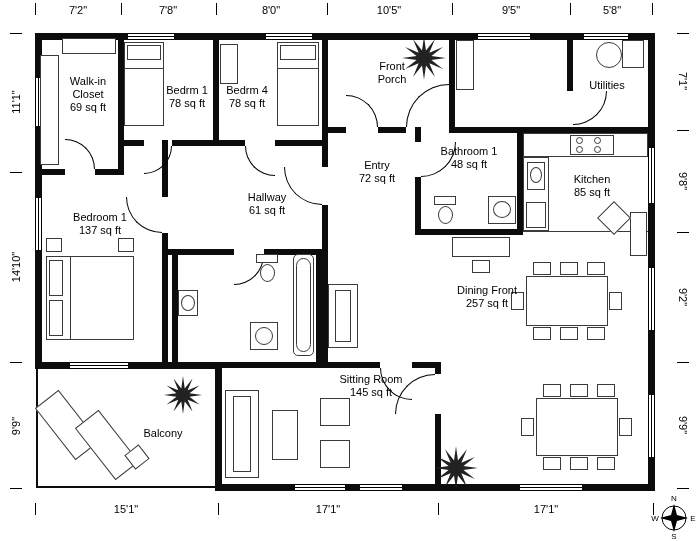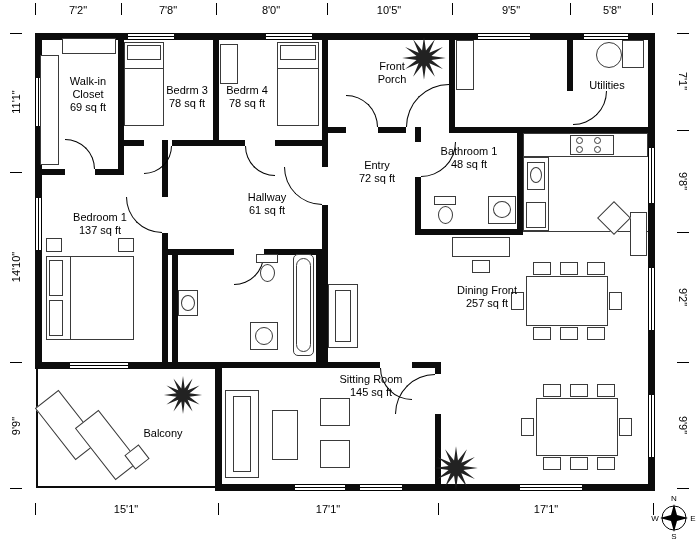--- a/index.html
+++ b/index.html
@@ -198,40 +198,44 @@
   </svg>
   <svg class="plant" style="left:432px;top:444px" width="48" height="48" viewBox="0 0 44 44">
     <polygon fill="#222" points="42,22 28.8,23.8 39.3,32 26.9,26.9 32,39.3 23.8,28.8 22,42 20.2,28.8 12,39.3 17.1,26.9 4.7,32 15.2,23.8 2,22 15.2,20.2 4.7,12 17.1,17.1 12,4.7 20.2,15.2 22,2 23.8,15.2 32,4.7 26.9,17.1 39.3,12 28.8,20.2"></polygon>
   </svg>
 
   <div class="label" style="left:88px;top:95px;width:62px">
     <div>Walk-in Closet</div>
     <div>69 sq ft</div>
   </div>
   <div class="label" style="left:187px;top:97px;width:64px">
-    <div>Bedrm 3</div>
+    <div>Bedrm 1</div>
     <div>78 sq ft</div>
   </div>
   <div class="label" style="left:247px;top:97px;width:64px">
     <div>Bedrm 4</div>
     <div>78 sq ft</div>
   </div>
   <div class="label" style="left:392px;top:73px;width:46px">
     <div>Front Porch</div>
   </div>
   <div class="label" style="left:607px;top:86px;width:64px">
     <div>Utilities</div>
   </div>
   <div class="label" style="left:377px;top:172px;width:60px">
     <div>Entry</div>
     <div>72 sq ft</div>
   </div>
   <div class="label" style="left:469px;top:158px;width:80px">
     <div>Bathroom 1</div>
     <div>48 sq ft</div>
+  </div>
+  <div class="label" style="left:592px;top:186px;width:64px">
+    <div>Kitchen</div>
+    <div>85 sq ft</div>
   </div>
   <div class="label" style="left:100px;top:224px;width:80px">
     <div>Bedroom 1</div>
     <div>137 sq ft</div>
   </div>
   <div class="label" style="left:267px;top:204px;width:64px">
     <div>Hallway</div>
     <div>61 sq ft</div>
   </div>
   <div class="label" style="left:487px;top:297px;width:90px">

